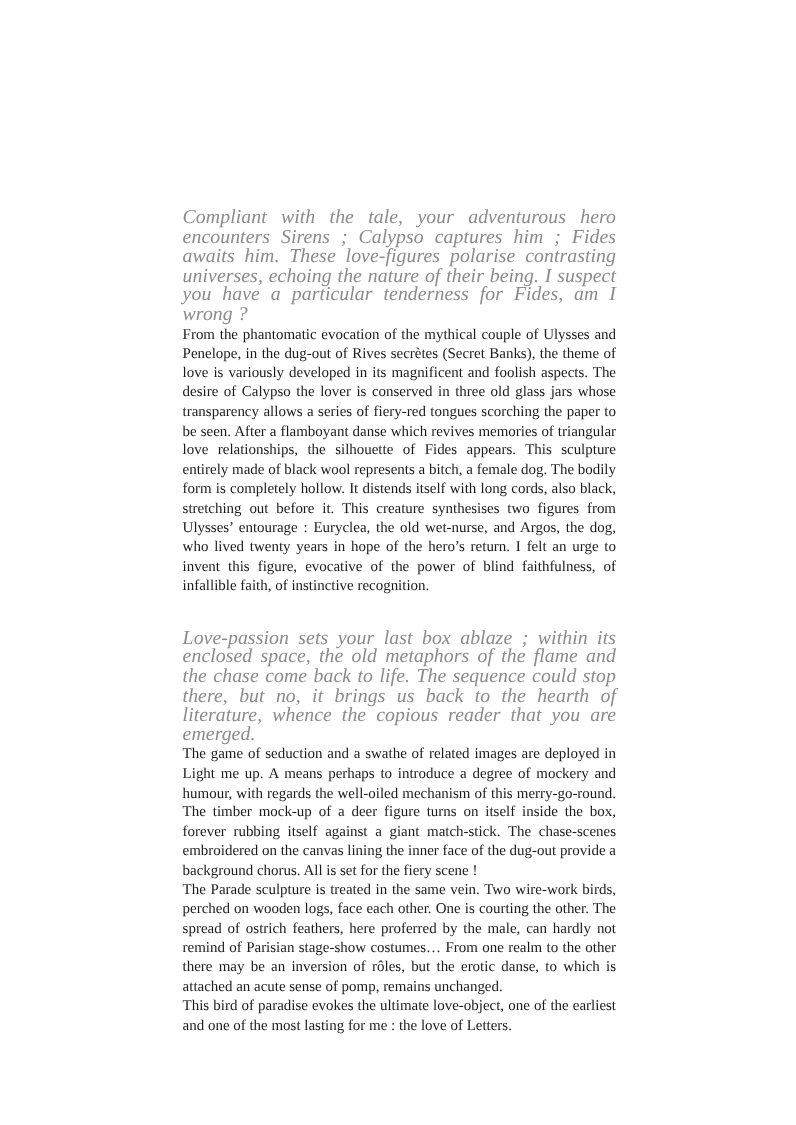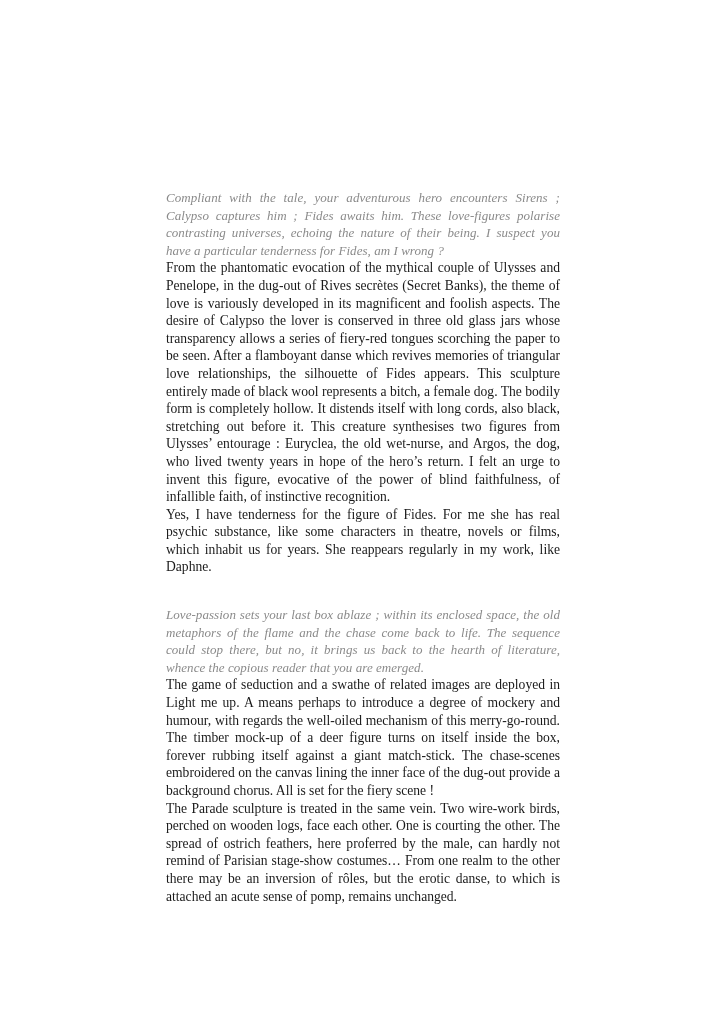--- a/index.html
+++ b/index.html
@@ -12,33 +12,33 @@
       font-family: "Liberation Serif", "DejaVu Serif", serif;
       font-size: 13.6px;
       line-height: 17.6px;
       color: #1a1a1a;
       text-align: justify;
     }
     .question {
       font-style: italic;
       color: #8a8a8a;
       margin: 0;
-      font-size: 13px;
+      font-size: 18px;
       letter-spacing: 0.05px;
     }
     .answer { margin: 0; }
     .block + .block { margin-top: 30px; }
   </style>
 </head>
 <body style="background: rgb(255, 255, 255);">
 
 <div class="page">
   <div class="block">
     <p class="question" style="color: rgb(138, 138, 138);">Compliant with the tale, your adventurous hero encounters Sirens ; Calypso captures him ; Fides awaits him. These love-figures polarise contrasting universes, echoing the nature of their being. I suspect you have a particular tenderness for Fides, am I wrong ?</p>
     <p class="answer" style="color: rgb(26, 26, 26);">From the phantomatic evocation of the mythical couple of Ulysses and Penelope, in the dug-out of Rives secrètes (Secret Banks), the theme of love is variously developed in its magnificent and foolish aspects. The desire of Calypso the lover is conserved in three old glass jars whose transparency allows a series of fiery-red tongues scorching the paper to be seen. After a flamboyant danse which revives memories of triangular love relationships, the silhouette of Fides appears. This sculpture entirely made of black wool represents a bitch, a female dog. The bodily form is completely hollow. It distends itself with long cords, also black, stretching out before it. This creature synthesises two figures from Ulysses’ entourage : Euryclea, the old wet-nurse, and Argos, the dog, who lived twenty years in hope of the hero’s return. I felt an urge to invent this figure, evocative of the power of blind faithfulness, of infallible faith, of instinctive recognition.</p>
-    <p class="answer" style="color: rgb(26, 26, 26);">Yes, I have tenderness for the figure of Fides. For me she has real psychic substance, like some characters in theatre, novels or films, which inhabit us for years. She reappears regularly in my work, like Daphne.</p>
   </div>
   <div class="block">
     <p class="question" style="color: rgb(138, 138, 138);">Love-passion sets your last box ablaze ; within its enclosed space, the old metaphors of the flame and the chase come back to life. The sequence could stop there, but no, it brings us back to the hearth of literature, whence the copious reader that you are emerged.</p>
     <p class="answer" style="color: rgb(26, 26, 26);">The game of seduction and a swathe of related images are deployed in Light me up. A means perhaps to introduce a degree of mockery and humour, with regards the well-oiled mechanism of this merry-go-round. The timber mock-up of a deer figure turns on itself inside the box, forever rubbing itself against a giant match-stick. The chase-scenes embroidered on the canvas lining the inner face of the dug-out provide a background chorus. All is set for the fiery scene !</p>
     <p class="answer" style="color: rgb(26, 26, 26);">The Parade sculpture is treated in the same vein. Two wire-work birds, perched on wooden logs, face each other. One is courting the other. The spread of ostrich feathers, here proferred by the male, can hardly not remind of Parisian stage-show costumes… From one realm to the other there may be an inversion of rôles, but the erotic danse, to which is attached an acute sense of pomp, remains unchanged.</p>
+    <p class="answer" style="color: rgb(26, 26, 26);">This bird of paradise evokes the ultimate love-object, one of the earliest and one of the most lasting for me :  the love of Letters.</p>
   </div>
 </div>
 
 </body></html>

